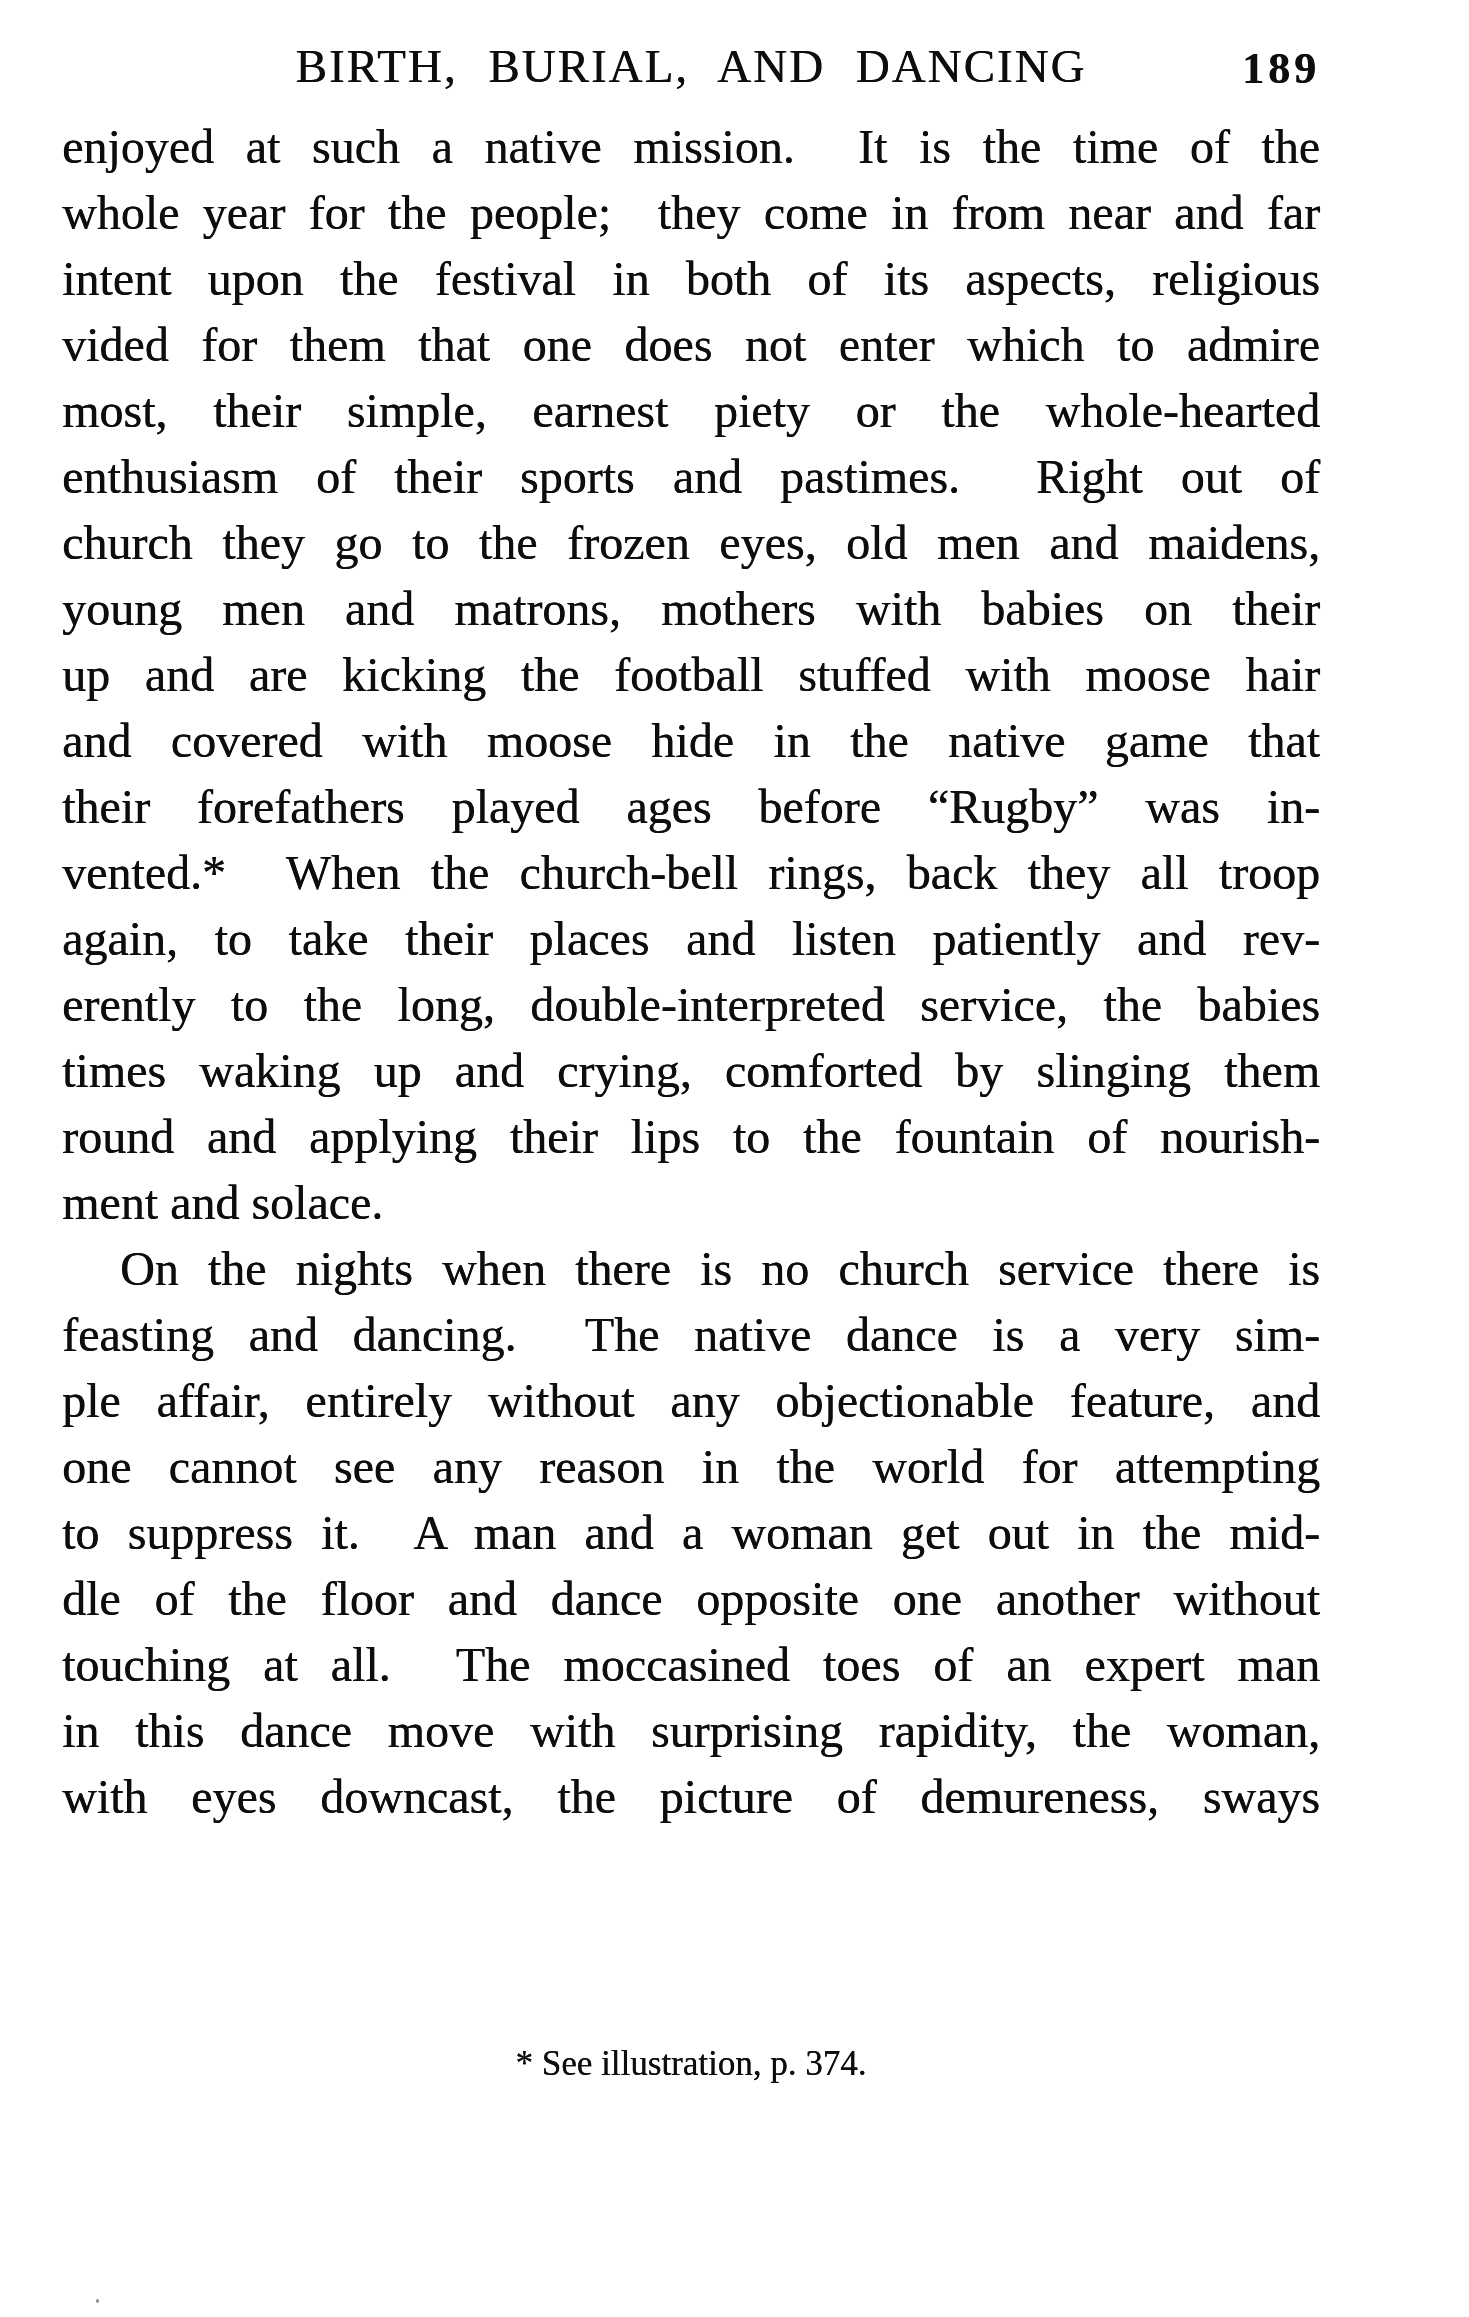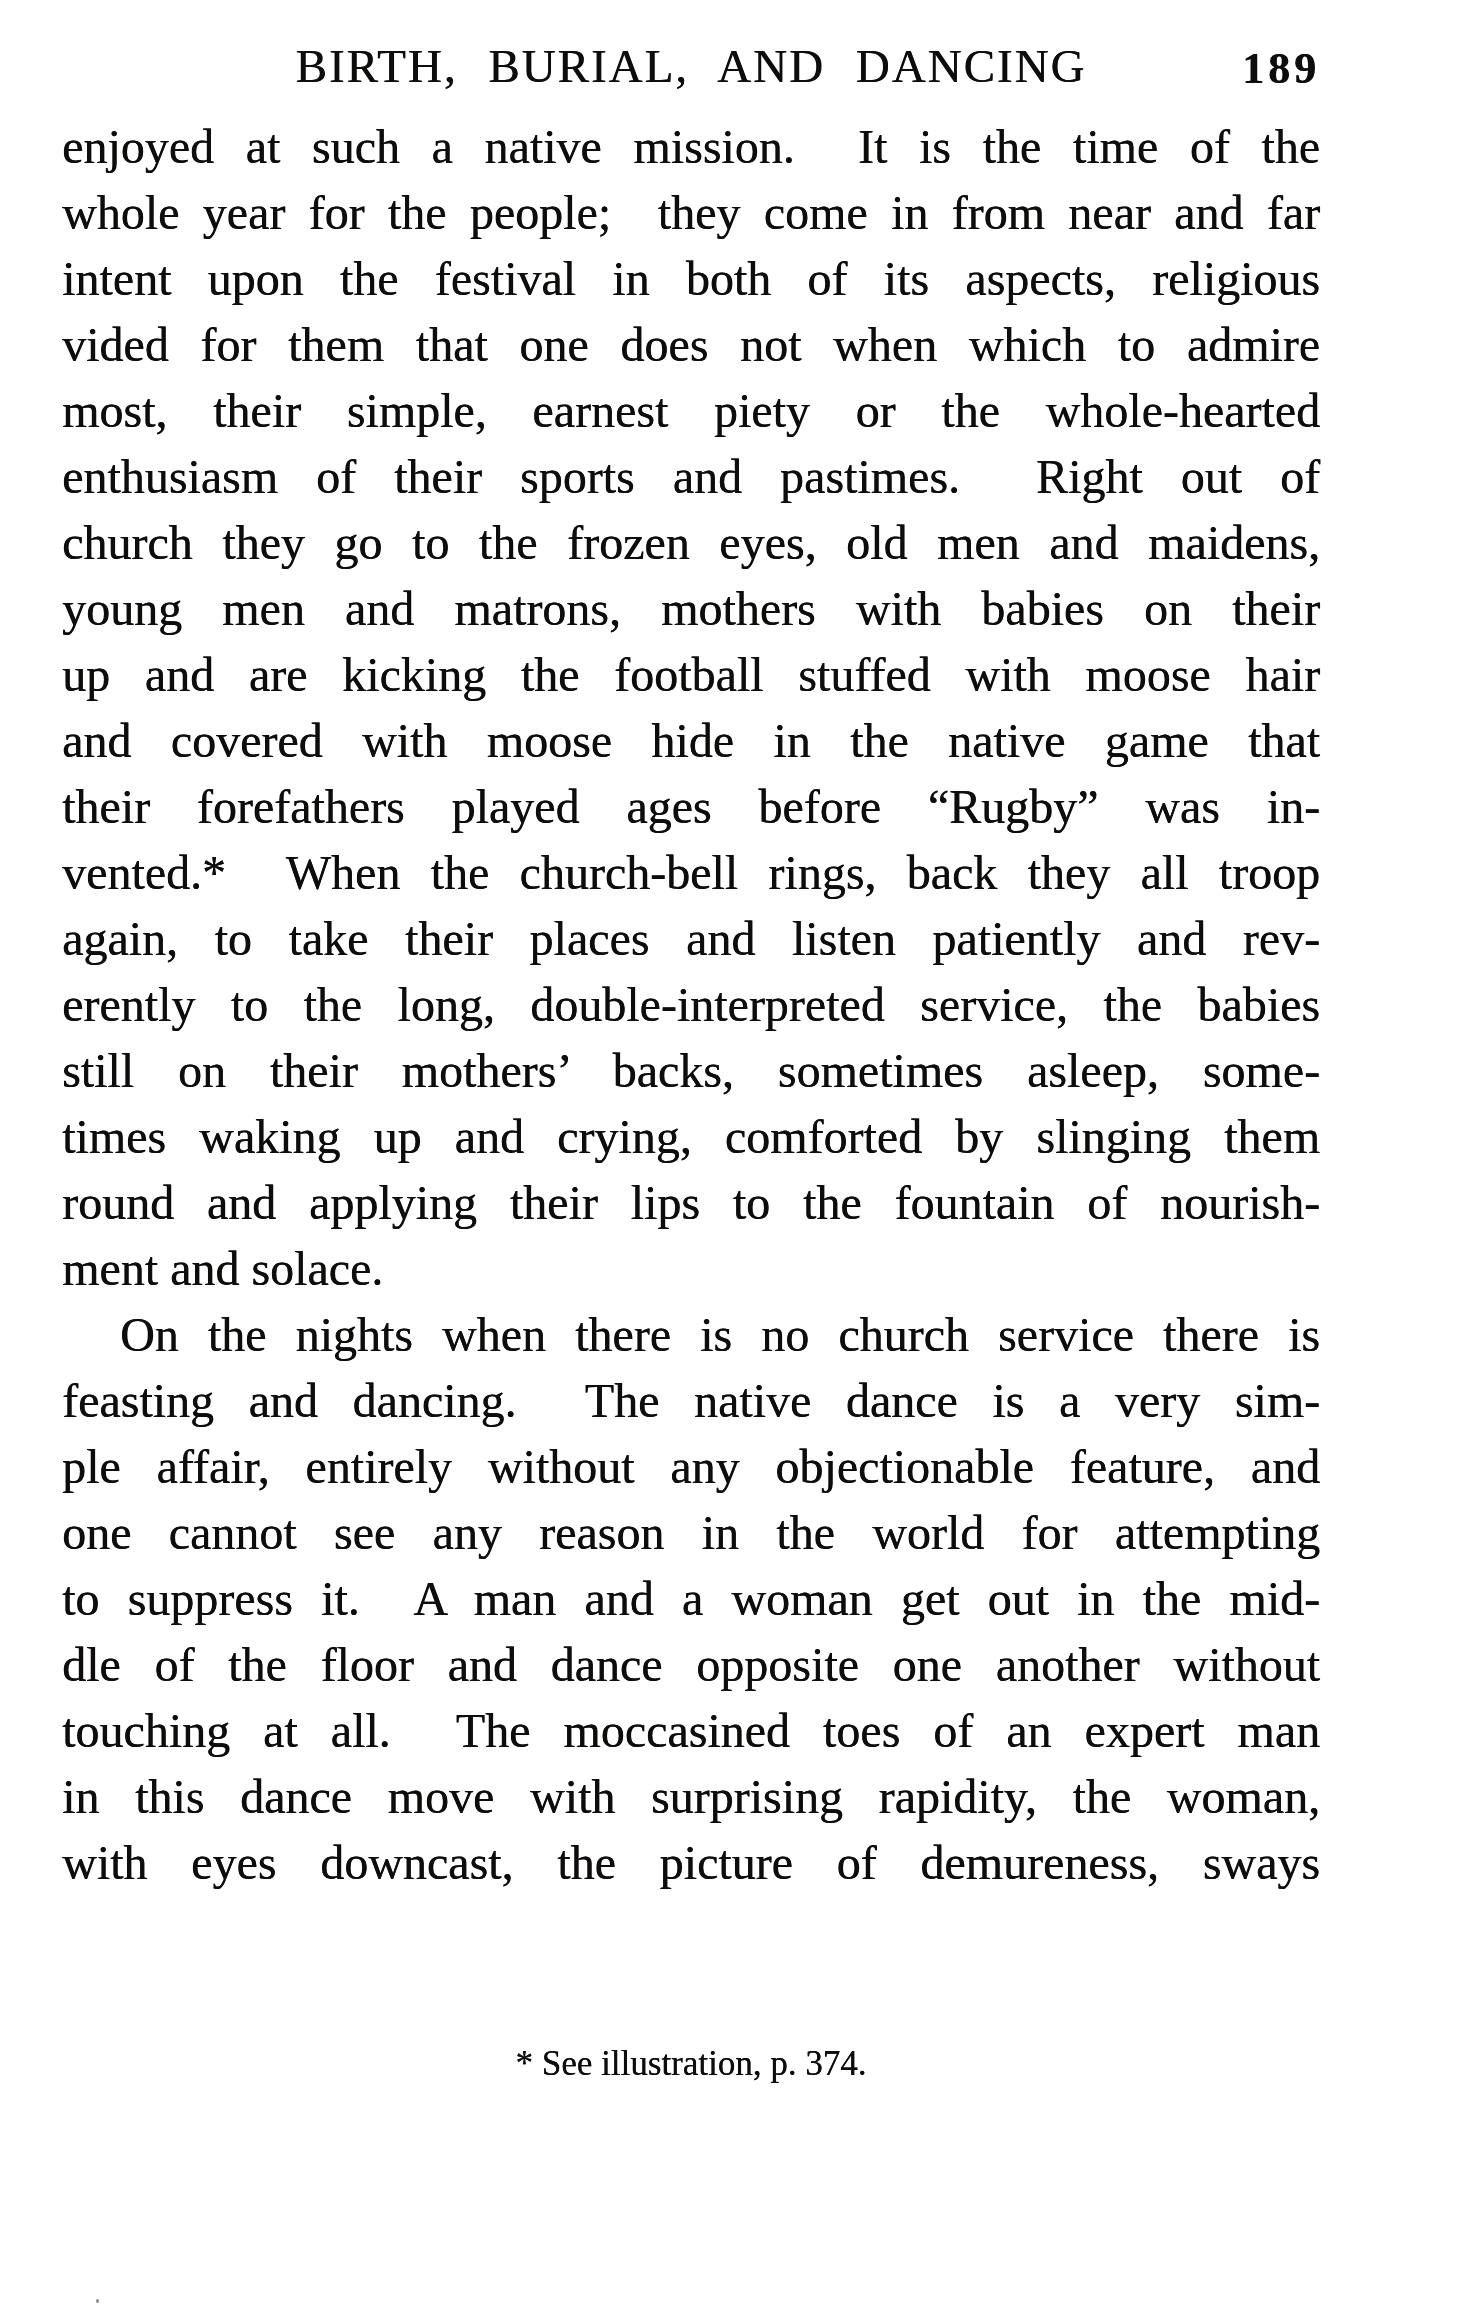--- a/index.html
+++ b/index.html
@@ -97,32 +97,31 @@
 
     <div class="running-head">
       <div class="title">BIRTH, BURIAL, AND DANCING</div>
       <div class="pagenum">189</div>
     </div>
 
     <div class="page-body">
         <div class="line">enjoyed at such a native mission.&nbsp; It is the time of the</div>
         <div class="line">whole year for the people;&nbsp; they come in from near and far</div>
         <div class="line">intent upon the festival in both of its aspects, religious</div>
-        <div class="line">vided for them that one does not when which to admire</div>
+        <div class="line">vided for them that one does not enter which to admire</div>
         <div class="line">most, their simple, earnest piety or the whole-hearted</div>
         <div class="line">enthusiasm of their sports and pastimes.&nbsp; Right out of</div>
         <div class="line">church they go to the frozen eyes, old men and maidens,</div>
         <div class="line">young men and matrons, mothers with babies on their</div>
         <div class="line">up and are kicking the football stuffed with moose hair</div>
         <div class="line">and covered with moose hide in the native game that</div>
         <div class="line">their forefathers played ages before “Rugby” was in-</div>
         <div class="line">vented.*&nbsp; When the church-bell rings, back they all troop</div>
         <div class="line">again, to take their places and listen patiently and rev-</div>
         <div class="line">erently to the long, double-interpreted service, the babies</div>
-        <div class="line">still on their mothers’ backs, sometimes asleep, some-</div>
         <div class="line">times waking up and crying, comforted by slinging them</div>
         <div class="line">round and applying their lips to the fountain of nourish-</div>
         <div class="line flush">ment and solace.</div>
         <div class="line indent">On the nights when there is no church service there is</div>
         <div class="line">feasting and dancing.&nbsp; The native dance is a very sim-</div>
         <div class="line">ple affair, entirely without any objectionable feature, and</div>
         <div class="line">one cannot see any reason in the world for attempting</div>
         <div class="line">to suppress it.&nbsp; A man and a woman get out in the mid-</div>
         <div class="line">dle of the floor and dance opposite one another without</div>
         <div class="line">touching at all.&nbsp; The moccasined toes of an expert man</div>

